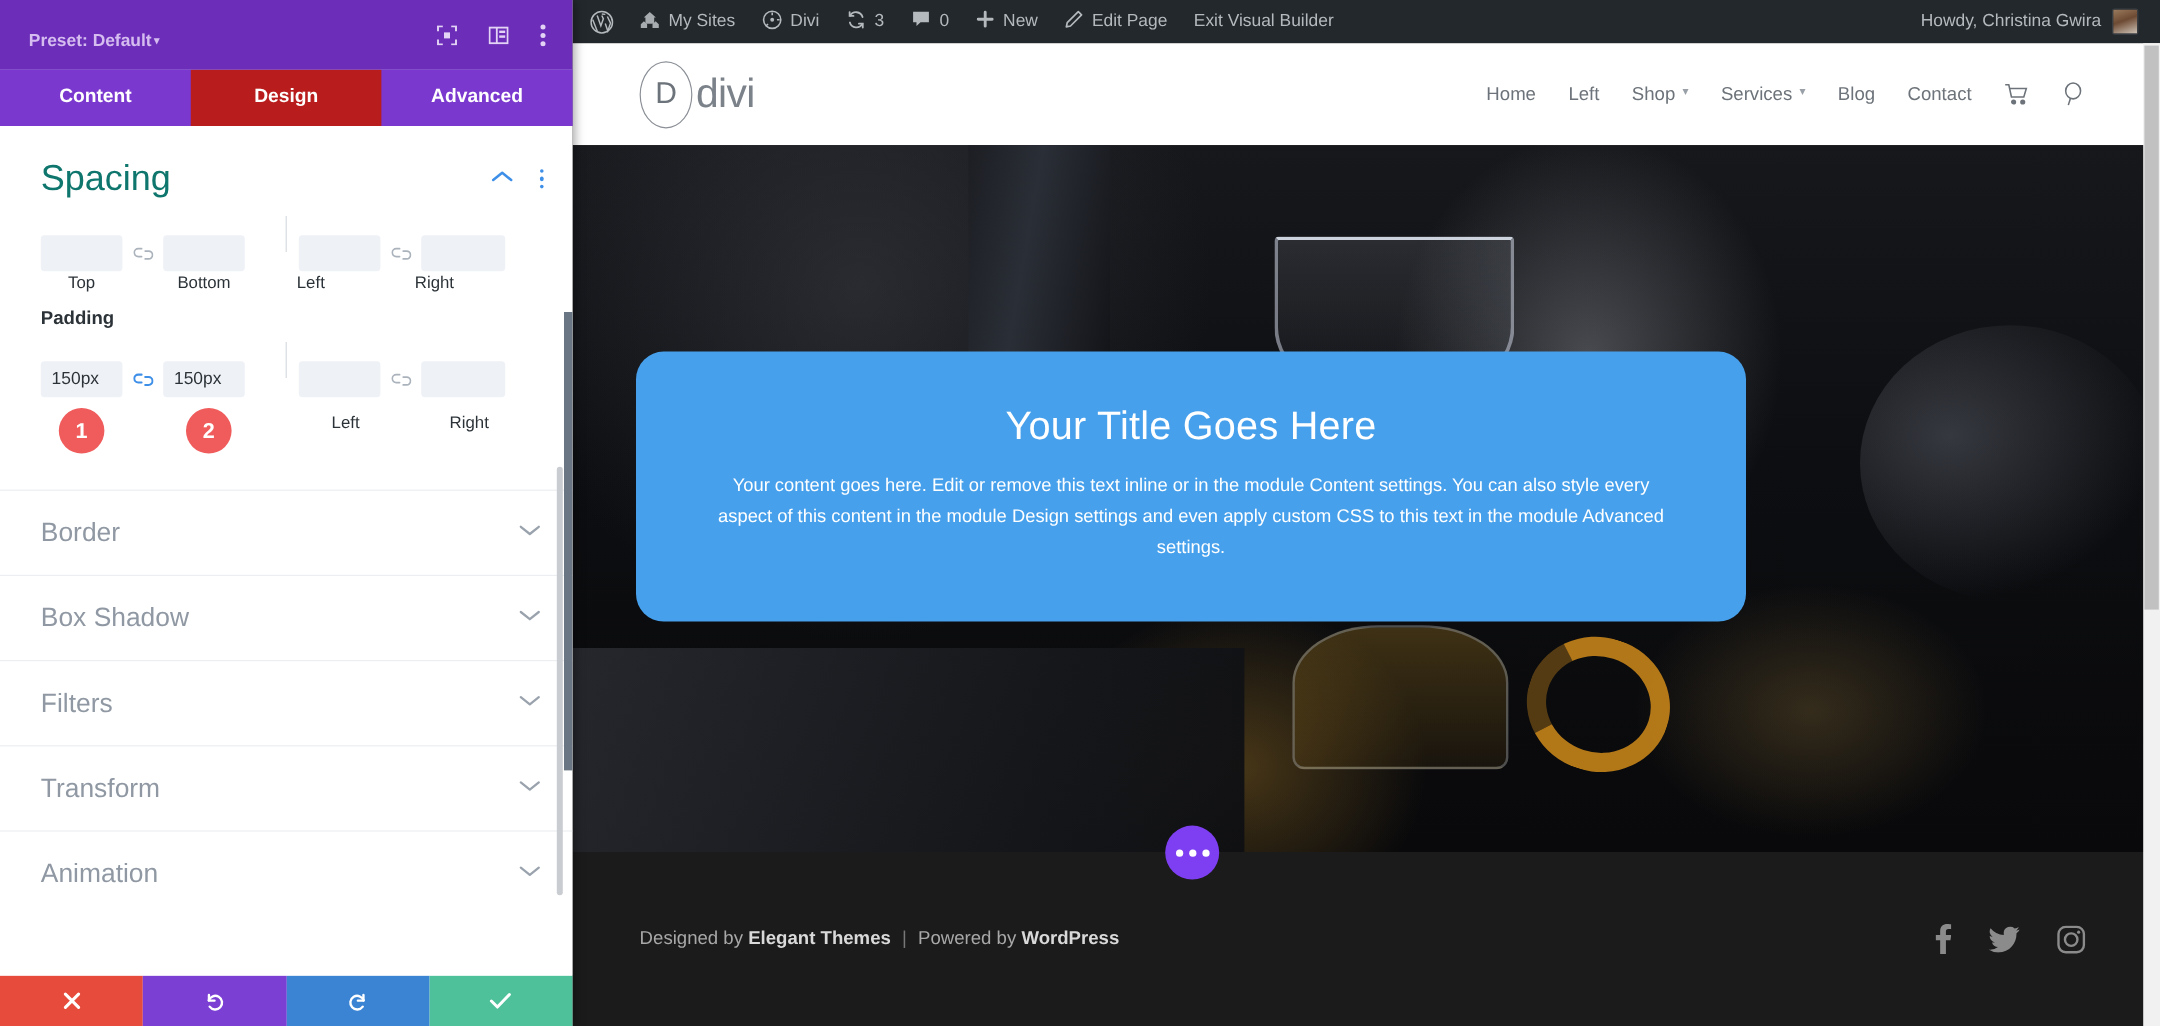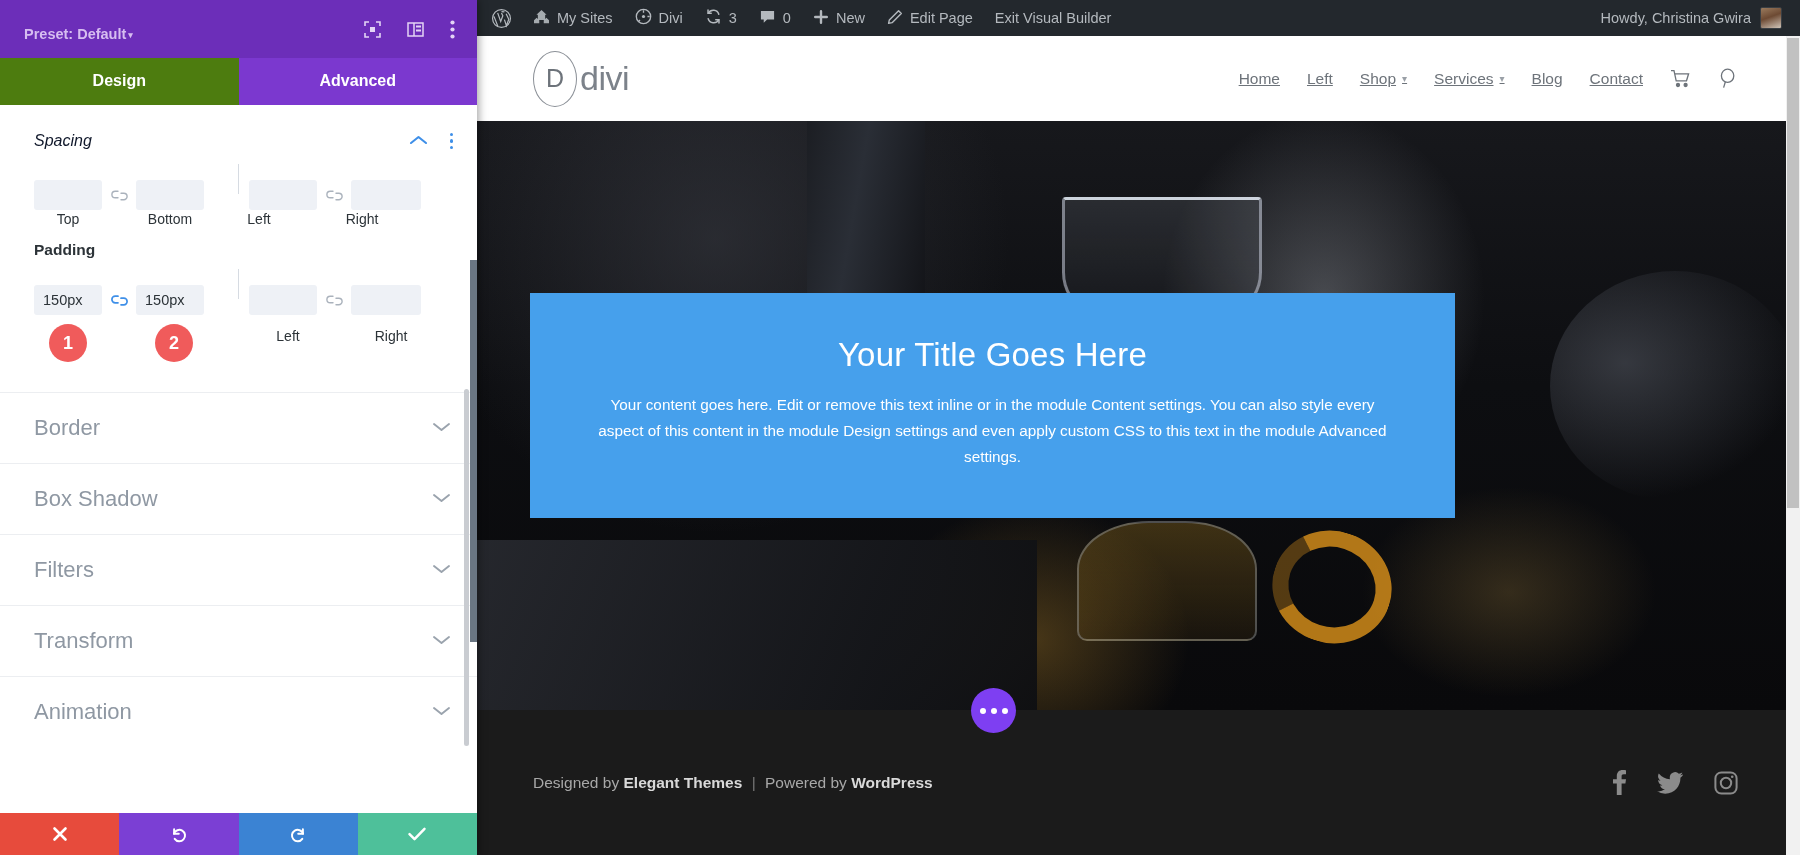--- a/index.html
+++ b/index.html
@@ -39,33 +39,33 @@
     display: flex; align-items: center; gap: 26px;
   }
   .head-icons .ic { color: #e3d4f5; cursor: pointer; line-height: 0; }
 
   .tabs { display: flex; background: #7b38cf; }
   .tab {
     flex: 1; text-align: center; padding: 14px 0 15px 0;
     color: #fff; font-size: 16px; font-weight: bold;
     cursor: pointer; background: #7b38cf;
   }
-  .tab.active { background: #4d7c0f; }
+  .tab.active { background: #b91c1c; }
 
   .panel-body {
     flex: 1; overflow: hidden; position: relative;
     background: #fff;
   }
   .panel-scroll { padding: 0; }
 
   .sect-open-head {
     display: flex; align-items: center; justify-content: space-between;
     padding: 27px 24px 14px 34px;
   }
-  .sect-open-title { color: #0f172a; font-size: 16px; font-weight: 400; font-style: italic; }
+  .sect-open-title { color: #0f766e; font-size: 30px; font-weight: 400; }
   .sect-open-ctl { display: flex; align-items: center; gap: 22px; }
   .chev-up { color: #3e8fe8; }
   .vdots { display:flex; flex-direction:column; gap:3px; align-items:center; }
   .vdots i { width:3.5px; height:3.5px; background:#3e8fe8; border-radius:50%; display:block; }
 
   .field-group { padding: 0 34px 0 34px; }
   .field-label {
     font-size: 15.5px; color: #2c3338; font-weight: bold;
     margin-bottom: 10px; margin-top: 14px;
   }
@@ -155,21 +155,21 @@
   .logo-d {
     width: 44px; height: 56px; border: 1.6px solid #8b9097;
     border-radius: 50%;
     display:flex; align-items:center; justify-content:center;
     color:#6d737a; font-size: 25px; font-family:"Liberation Sans",sans-serif;
   }
   .logo-word { font-size: 34px; color: #7c828a; font-weight: 300; letter-spacing: -.5px; }
   .navwrap { margin-left: auto; display: flex; align-items: center; gap: 27px; }
   .navitem {
     font-size: 15.5px; color: #6d737a; cursor: pointer;
-    display: flex; align-items: center; gap: 6px; text-decoration: underline;
+    display: flex; align-items: flex-start; gap: 6px;
   }
   .navitem .dc { font-size: 10px; color: #9aa0a7; }
   .nav-ic { color: #6d737a; cursor: pointer; line-height: 0; }
 
   
   .hero {
     position: relative; height: 589px; overflow: hidden;
     background:
       radial-gradient(ellipse 260px 300px at 64% 30%, rgba(200,205,215,.30) 0%, rgba(200,205,215,0) 62%),
       radial-gradient(ellipse 210px 150px at 78% 80%, rgba(150,120,60,.30) 0%, rgba(150,120,60,0) 70%),
@@ -211,20 +211,21 @@
     position: absolute; left: 0; bottom: 0; width: 560px; height: 170px;
     background: linear-gradient(110deg, rgba(40,42,48,.9), rgba(14,15,18,.95));
   }
 
   .bluebox {
     position: absolute; left: 53px; top: 172px;
     width: 925px; height: 225px;
     background: #46a0ec;
     padding: 42px 46px 0 46px;
     text-align: center;
+    border-radius: 23px;
   }
   .bb-title {
     color: #fff; font-size: 33px; font-weight: 300;
     letter-spacing: .2px; line-height: 1.2;
   }
   .bb-body {
     color: #fff; font-size: 15.3px; line-height: 1.72;
     margin-top: 17px; max-width: 800px; margin-left:auto; margin-right:auto;
   }
 
@@ -297,20 +298,21 @@
           <svg width="5" height="19" viewBox="0 0 5 19" fill="currentColor">
             <circle cx="2.5" cy="2.5" r="2.1"></circle>
               <circle cx="2.5" cy="9.5" r="2.1"></circle>
               <circle cx="2.5" cy="16.5" r="2.1"></circle>
           </svg>
         </span>
       </div>
     </div>
 
     <div class="tabs">
+      <div class="tab">Content</div>
       <div class="tab active">Design</div>
       <div class="tab">Advanced</div>
     </div>
 
     <div class="panel-body">
       <div class="panel-scroll">
 
         <div class="sect-open-head">
           <div class="sect-open-title">Spacing</div>
           <div class="sect-open-ctl">

